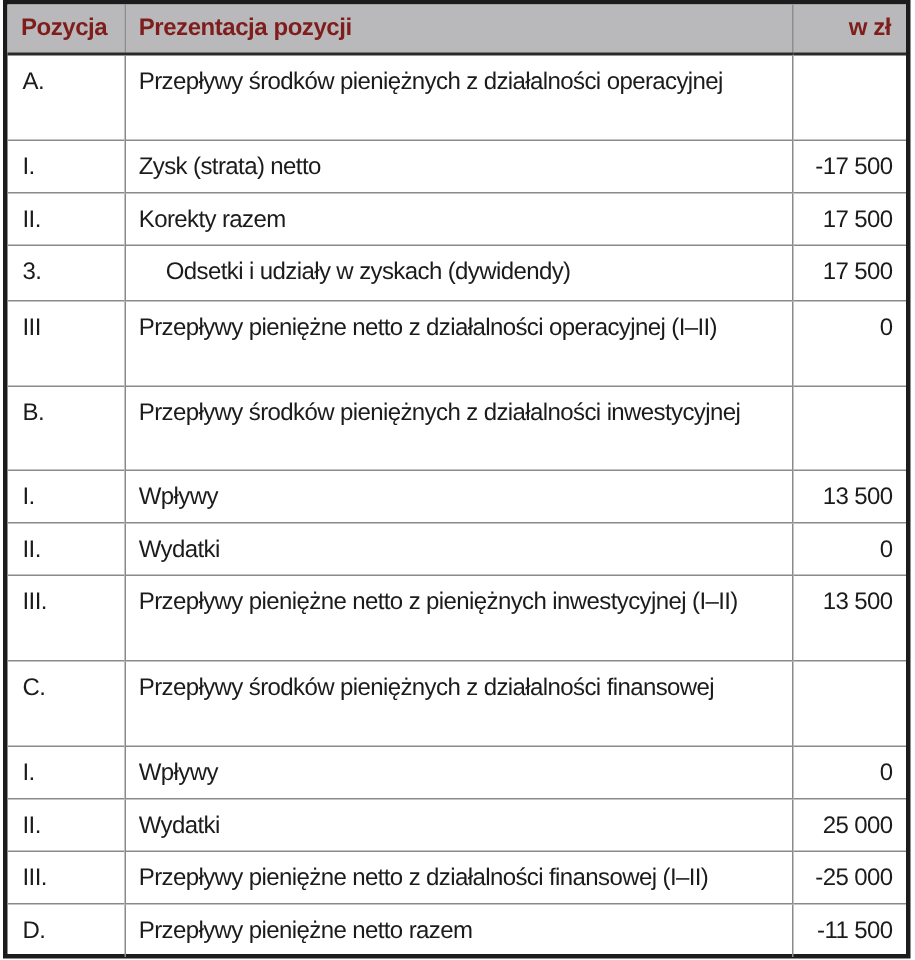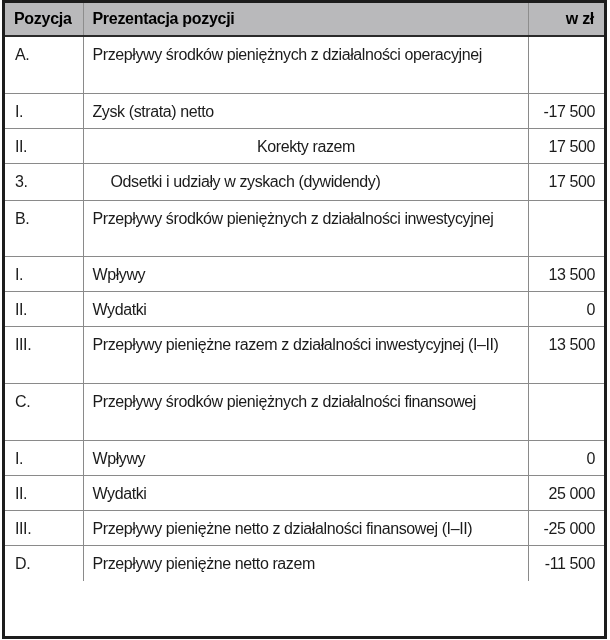--- a/index.html
+++ b/index.html
@@ -28,21 +28,21 @@
     table {
       border-collapse: collapse;
       width: 100%;
       table-layout: fixed;
     }
     col.c1 { width: 78px; }
     col.c2 { width: 445px; }
     col.c3 { width: auto; }
     thead th {
       background: #b9b9bb;
-      color: #000000;
+      color: #7f1d1d;
       font-weight: bold;
       font-size: 16px;
       letter-spacing: -0.3px;
       height: 32px;
       padding: 0 0 0 9px;
       text-align: left;
       border-bottom: 2px solid #2a2a2a;
       border-left: 1px solid #8d8d8d;
       transform-origin: left;
     }
@@ -96,46 +96,51 @@
           <td style="height: 57px;">Przepływy środków pieniężnych z działalności operacyjnej</td>
           <td class="num" style="height: 57px;"></td>
         </tr>
         <tr>
           <td style="height: 35px;">I.</td>
           <td style="height: 35px;">Zysk (strata) netto</td>
           <td class="num" style="height: 35px;">-17 500</td>
         </tr>
         <tr>
           <td style="height: 35px;">II.</td>
-          <td style="height: 35px; text-align: center;">Korekty razem</td>
+          <td style="height: 35px;">Korekty razem</td>
           <td class="num" style="height: 35px;">17 500</td>
         </tr>
         <tr>
           <td style="height: 37px;">3.</td>
           <td style="height: 37px; padding-left: 27px;">Odsetki i udziały w zyskach (dywidendy)</td>
           <td class="num" style="height: 37px;">17 500</td>
+        </tr>
+        <tr>
+          <td style="height: 57px;">III</td>
+          <td style="height: 57px;">Przepływy pieniężne netto z działalności operacyjnej (I–II)</td>
+          <td class="num" style="height: 57px;">0</td>
         </tr>
         <tr>
           <td style="height: 56px;">B.</td>
           <td style="height: 56px;">Przepływy środków pieniężnych z działalności inwestycyjnej</td>
           <td class="num" style="height: 56px;"></td>
         </tr>
         <tr>
           <td style="height: 35px;">I.</td>
           <td style="height: 35px;">Wpływy</td>
           <td class="num" style="height: 35px;">13 500</td>
         </tr>
         <tr>
           <td style="height: 35px;">II.</td>
           <td style="height: 35px;">Wydatki</td>
           <td class="num" style="height: 35px;">0</td>
         </tr>
         <tr>
           <td style="height: 57px;">III.</td>
-          <td style="height: 57px;">Przepływy pieniężne razem z działalności inwestycyjnej (I–II)</td>
+          <td style="height: 57px;">Przepływy pieniężne netto z pieniężnych inwestycyjnej (I–II)</td>
           <td class="num" style="height: 57px;">13 500</td>
         </tr>
         <tr>
           <td style="height: 57px;">C.</td>
           <td style="height: 57px;">Przepływy środków pieniężnych z działalności finansowej</td>
           <td class="num" style="height: 57px;"></td>
         </tr>
         <tr>
           <td style="height: 35px;">I.</td>
           <td style="height: 35px;">Wpływy</td>

